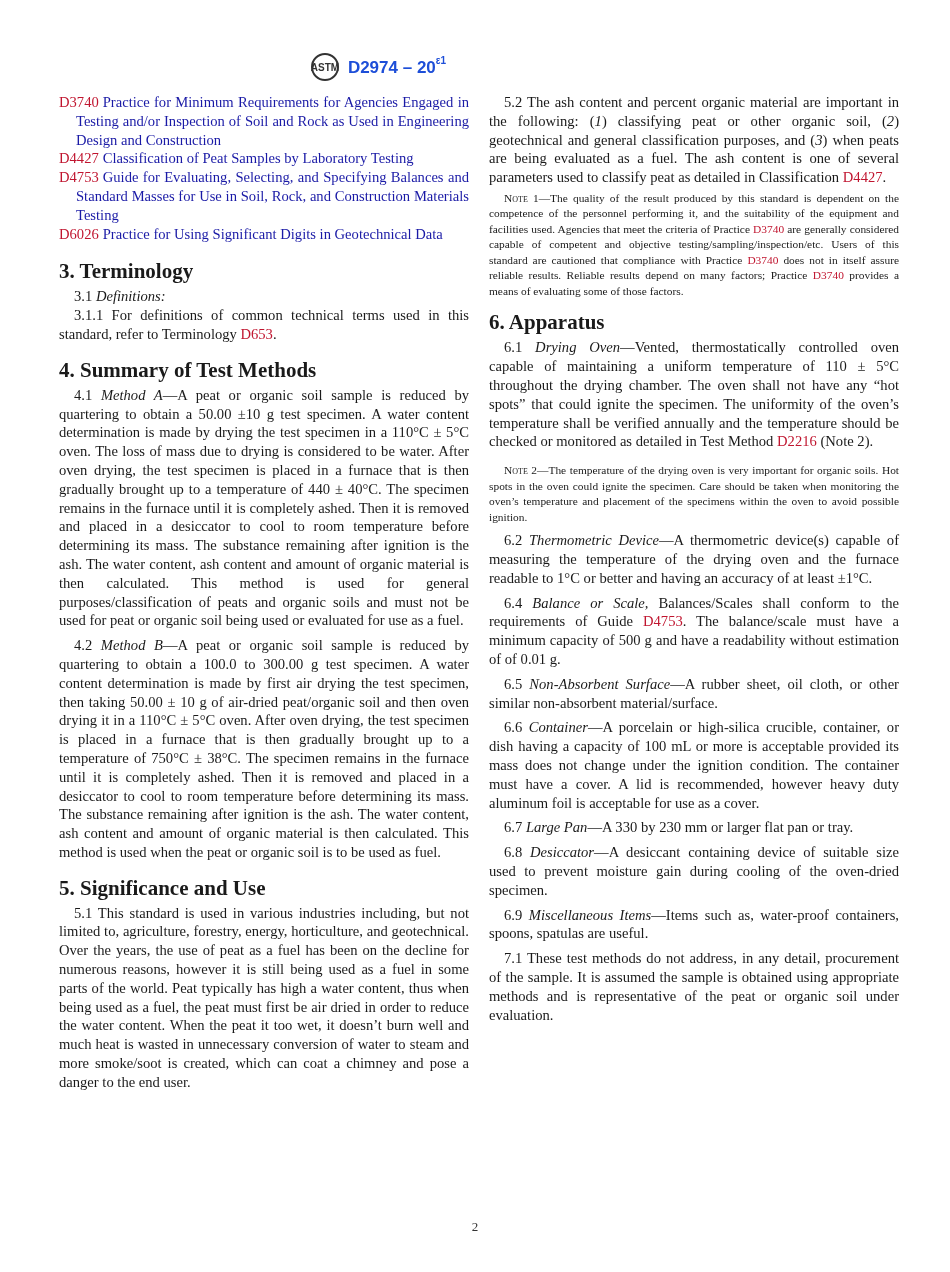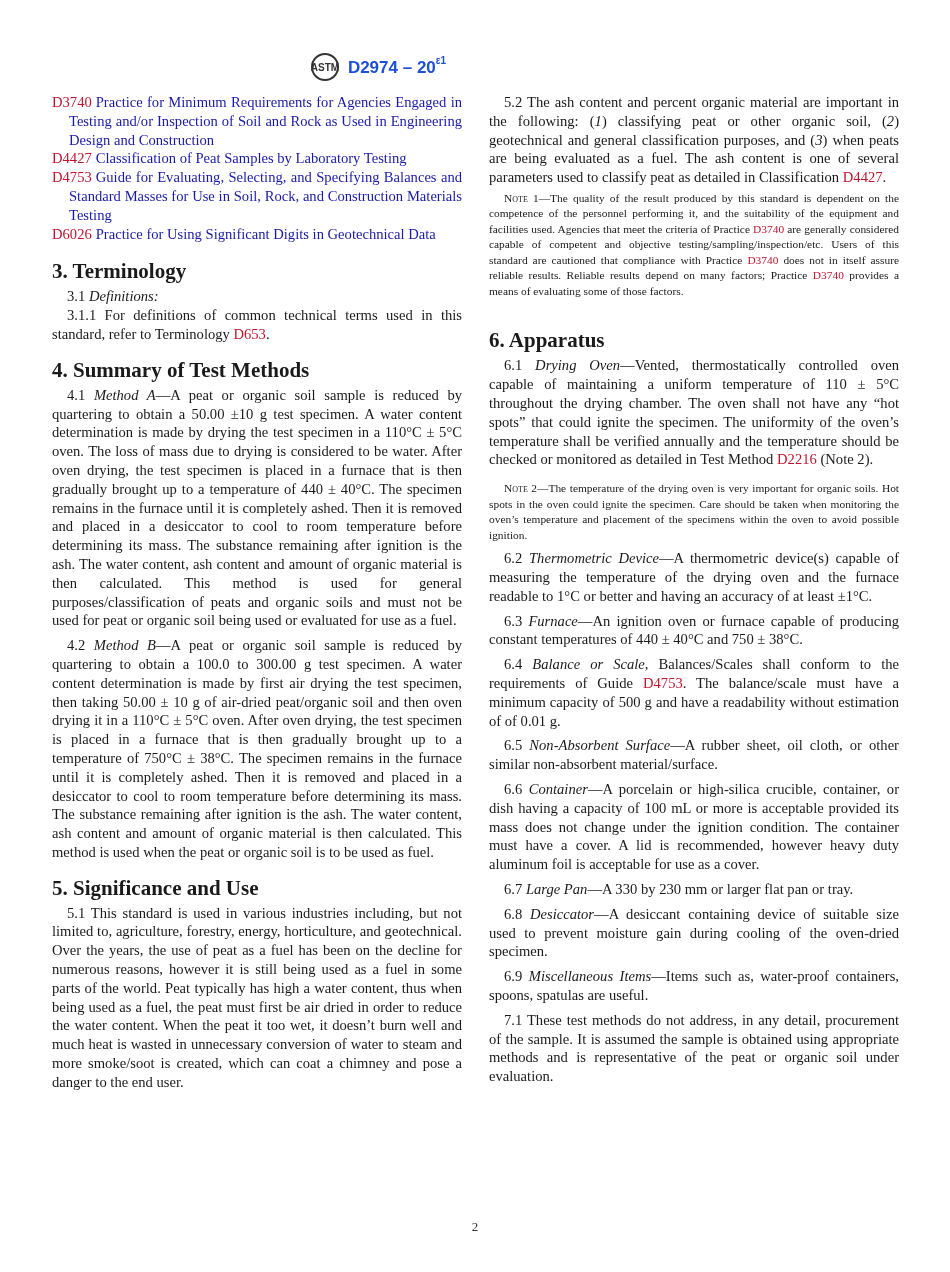--- a/index.html
+++ b/index.html
@@ -15,21 +15,21 @@
     .logo { width: 34px; height: 30px; }
     .doc-id {
       font-family: "Liberation Sans", "DejaVu Sans", sans-serif;
       font-weight: bold; font-size: 17px; color: #1d4ed8;
     }
     .doc-id sup { font-size: 10px; position: relative; top: -2px; }
     .col {
       position: absolute; top: 93px; width: 410px;
       font-size: 14.6px; line-height: 18.8px; text-align: justify;
     }
-    .col-left { left: 52px; }
+    .col-left { left: 59px; }
     .col-right { left: 489px; }
     .ref { color: #c0152f; }
     .reflink { color: #1a1aa6; }
     .ref-item {
       padding-left: 17px; text-indent: -17px; margin: 0; text-align: justify;
     }
     .ref-item .ref { margin-right: 4px; }
     h3 {
       font-size: 21px; font-weight: bold; margin: 0; line-height: 19px;
       text-align: left;
@@ -74,25 +74,24 @@
   <p class="para" style="margin-top:6px;"><span>4.2 </span><em>Method B</em><span>—A peat or organic soil sample is reduced by quartering to obtain a 100.0 to 300.00 g test specimen. A water content determination is made by first air drying the test specimen, then taking 50.00 ± 10 g of air-dried peat/organic soil and then oven drying it in a 110°C ± 5°C oven. After oven drying, the test specimen is placed in a furnace that is then gradually brought up to a temperature of 750°C ± 38°C. The specimen remains in the furnace until it is completely ashed. Then it is removed and placed in a desiccator to cool to room temperature before determining its mass. The substance remaining after ignition is the ash. The water content, ash content and amount of organic material is then calculated. This method is used when the peat or organic soil is to be used as fuel.</span></p>
 
   <h3 style="margin-top:17px;">5. Significance and Use</h3>
   <p class="para" style="margin-top:6px;">5.1 This standard is used in various industries including, but not limited to, agriculture, forestry, energy, horticulture, and geotechnical. Over the years, the use of peat as a fuel has been on the decline for numerous reasons, however it is still being used as a fuel in some parts of the world. Peat typically has high a water content, thus when being used as a fuel, the peat must first be air dried in order to reduce the water content. When the peat it too wet, it doesn’t burn well and much heat is wasted in unnecessary conversion of water to steam and more smoke/soot is created, which can coat a chimney and pose a danger to the end user.</p>
 </div>
 
 <div class="col col-right">
   <p class="para"><span>5.2 The ash content and percent organic material are important in the following: (</span><em>1</em><span>) classifying peat or other organic soil, (</span><em>2</em><span>) geotechnical and general classification purposes, and (</span><em>3</em><span>) when peats are being evaluated as a fuel. The ash content is one of several parameters used to classify peat as detailed in Classification </span><span class="ref">D4427</span><span>.</span></p>
   <p class="note" style="margin-top:4px;"><span class="sc">Note 1</span><span>—The quality of the result produced by this standard is dependent on the competence of the personnel performing it, and the suitability of the equipment and facilities used. Agencies that meet the criteria of Practice </span><span class="ref">D3740</span><span> are generally considered capable of competent and objective testing/sampling/inspection/etc. Users of this standard are cautioned that compliance with Practice </span><span class="ref">D3740</span><span> does not in itself assure reliable results. Reliable results depend on many factors; Practice </span><span class="ref">D3740</span><span> provides a means of evaluating some of those factors.</span></p>
 
-  <h3 style="margin-top:32px;">6. Apparatus</h3>
+  <h3 style="margin-top:14px;">6. Apparatus</h3>
   <p class="para" style="margin-top:6px;"><span>6.1 </span><em>Drying Oven</em><span>—Vented, thermostatically controlled oven capable of maintaining a uniform temperature of 110 ± 5°C throughout the drying chamber. The oven shall not have any “hot spots” that could ignite the specimen. The uniformity of the oven’s temperature shall be verified annually and the temperature should be checked or monitored as detailed in Test Method </span><span class="ref">D2216</span><span> (Note 2).</span></p>
   <p class="note" style="margin-top:12px;"><span class="sc">Note 2</span><span>—The temperature of the drying oven is very important for organic soils. Hot spots in the oven could ignite the specimen. Care should be taken when monitoring the oven’s temperature and placement of the specimens within the oven to avoid possible ignition.</span></p>
   <p class="para" style="margin-top:6px;"><span>6.2 </span><em>Thermometric Device</em><span>—A thermometric device(s) capable of measuring the temperature of the drying oven and the furnace readable to 1°C or better and having an accuracy of at least ±1°C.</span></p>
-  <p class="para" style="margin-top:6px;"><span>6.3 </span><em>Furnace</em><span>—An ignition oven or furnace capable of producing constant temperatures of 440 ± 40°C and 750 ± 38°C.</span></p>
   <p class="para" style="margin-top:6px;"><span>6.4 </span><em>Balance or Scale,</em><span> Balances/Scales shall conform to the requirements of Guide </span><span class="ref">D4753</span><span>. The balance/scale must have a minimum capacity of 500 g and have a readability without estimation of of 0.01 g.</span></p>
   <p class="para" style="margin-top:6px;"><span>6.5 </span><em>Non-Absorbent Surface</em><span>—A rubber sheet, oil cloth, or other similar non-absorbent material/surface.</span></p>
   <p class="para" style="margin-top:6px;"><span>6.6 </span><em>Container</em><span>—A porcelain or high-silica crucible, container, or dish having a capacity of 100 mL or more is acceptable provided its mass does not change under the ignition condition. The container must have a cover. A lid is recommended, however heavy duty aluminum foil is acceptable for use as a cover.</span></p>
   <p class="para" style="margin-top:6px;"><span>6.7 </span><em>Large Pan</em><span>—A 330 by 230 mm or larger flat pan or tray.</span></p>
   <p class="para" style="margin-top:6px;"><span>6.8 </span><em>Desiccator</em><span>—A desiccant containing device of suitable size used to prevent moisture gain during cooling of the oven-dried specimen.</span></p>
   <p class="para" style="margin-top:6px;font-family:Liberation Serif, serif;"><span>6.9 </span><em>Miscellaneous Items</em><span>—Items such as, water-proof containers, spoons, spatulas are useful.</span></p>
 
   <p class="para" style="margin-top:6px;">7.1 These test methods do not address, in any detail, procurement of the sample. It is assumed the sample is obtained using appropriate methods and is representative of the peat or organic soil under evaluation.</p>
 </div>
 

